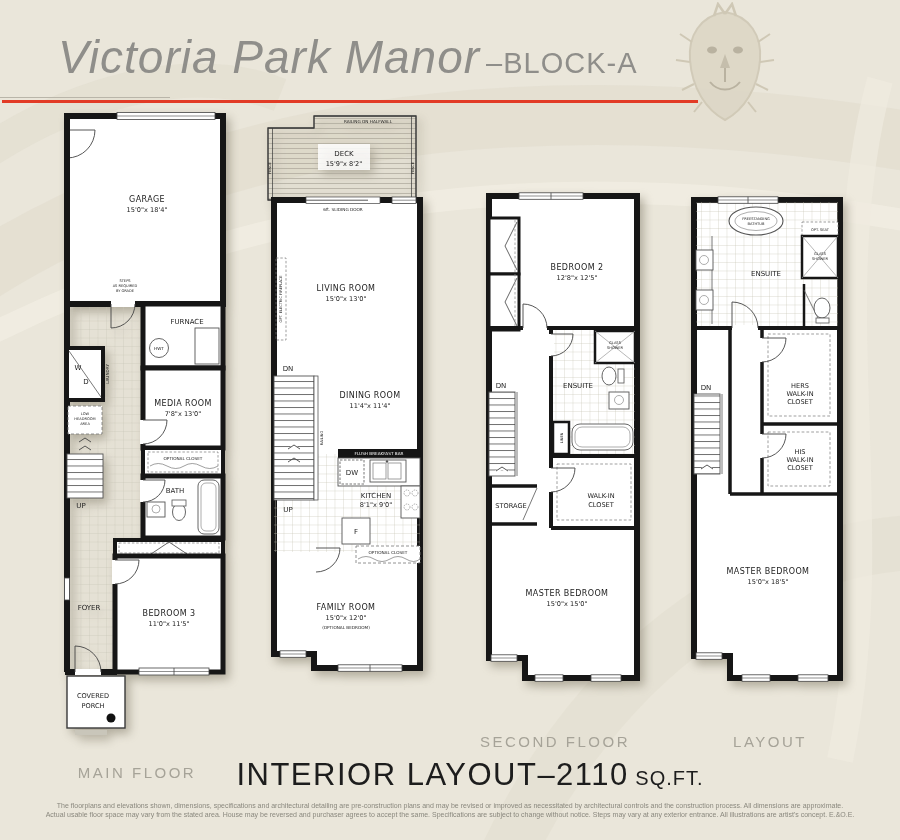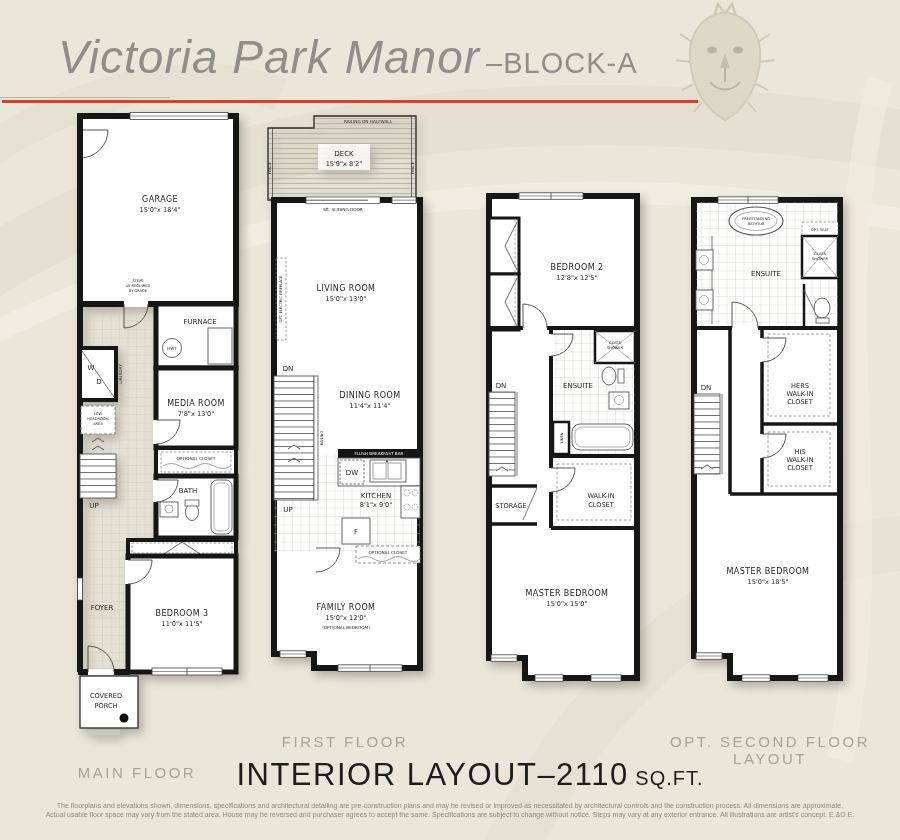--- a/index.html
+++ b/index.html
@@ -68,21 +68,21 @@
     <path d="M70,80 C78,90 92,90 100,80 M85,66 L85,80" stroke="#b9b2a0"></path>
   </g>
 </svg>
 
 <div class="title-wrap">
   <span class="title-script">Victoria Park Manor</span><span class="title-block">–BLOCK-A</span>
 </div>
 <div class="gray-rule"></div>
 <div class="red-rule"></div>
 
-<div class="plan" style="left:68px;top:108px;">
+<div class="plan" style="left:55px;top:108px;">
 <svg width="180" height="630" viewBox="0 0 180 630">
 
   <rect x="12" y="196" width="76" height="262" fill="url(#tileP)"></rect>
   <rect x="12" y="458" width="48" height="104" fill="url(#tileP)"></rect>
 
   <g>
     <rect x="12" y="8" width="156" height="188" fill="#ffffff" stroke="#161616" stroke-width="6"></rect>
     <rect x="62" y="4.5" width="98" height="7" fill="#ffffff" stroke="#444" stroke-width="0.8"></rect>
     <line x1="62" y1="8" x2="160" y2="8" stroke="#444" stroke-width="0.6"></line>
     <g stroke="#444" stroke-width="0.9" fill="none">
@@ -533,23 +533,22 @@
     <line x1="58" y1="484" x2="86" y2="484" stroke="#444" stroke-width="0.6"></line>
   </g>
   <g>
     <rect x="114" y="480.8" width="30" height="6.5" fill="#ffffff" stroke="#444" stroke-width="0.8"></rect>
     <line x1="114" y1="484" x2="144" y2="484" stroke="#444" stroke-width="0.6"></line>
   </g>
 </svg>
 </div>
 
 <div class="cap" style="left:47px;top:746px;width:180px;margin-top:18px;">MAIN FLOOR</div>
-<div class="cap" style="left:253px;top:733px;width:184px;">FIRST FLOOR</div>
+<div class="cap" style="left:463px;top:733px;width:184px;">SECOND FLOOR</div>
 <div class="cap" style="left:660px;top:733px;width:220px;">
-  <div>OPT. SECOND FLOOR</div>
   <div>LAYOUT</div>
 </div>
 
 <div class="big-title">
   <span class="bt1">INTERIOR LAYOUT–2110</span><span class="bt2"> SQ.FT.</span>
 </div>
 
 <div class="disc" style="top:801px;">The floorplans and elevations shown, dimensions, specifications and architectural detailing are pre-construction plans and may be revised or improved as necessitated by architectural controls and the construction process. All dimensions are approximate.</div>
 <div class="disc" style="top:810px;">Actual usable floor space may vary from the stated area. House may be reversed and purchaser agrees to accept the same. Specifications are subject to change without notice. Steps may vary at any exterior entrance. All illustrations are artist's concept. E.&amp;O.E.</div>
 

